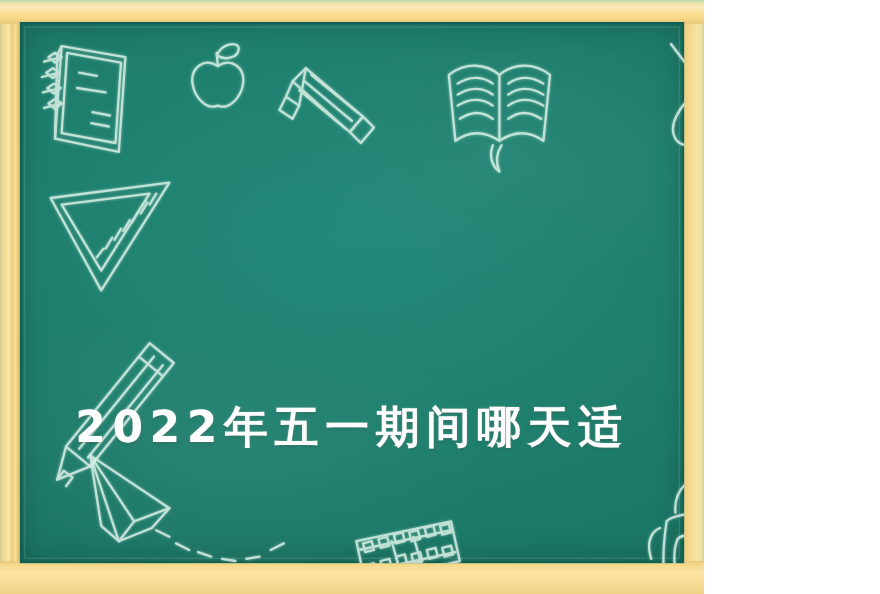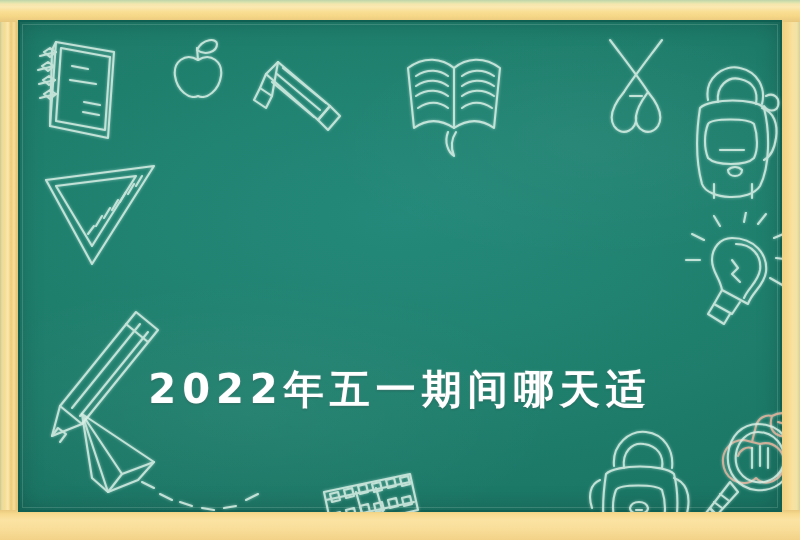--- a/index.html
+++ b/index.html
@@ -2,21 +2,21 @@
 <html lang="zh"><head>
 <meta charset="utf-8">
 <title>Chalkboard Banner</title>
 <style>
   html,body{margin:0;padding:0;background:#ffffff;}
   body{
     font-family:"DejaVu Sans","Liberation Sans",sans-serif;
   }
   .stage{
     position:relative;
-    width:800px;height:540px;
+    width:640px;height:540px;
     overflow:hidden;
     background:#f3d488;
   }
 
   
   .frame{
     position:absolute;inset:0;
     background:
       linear-gradient(to right,
         #d8cf94 0px, #efe0a2 3px, #f7dd92 6px, #fbe7ae 9px,

